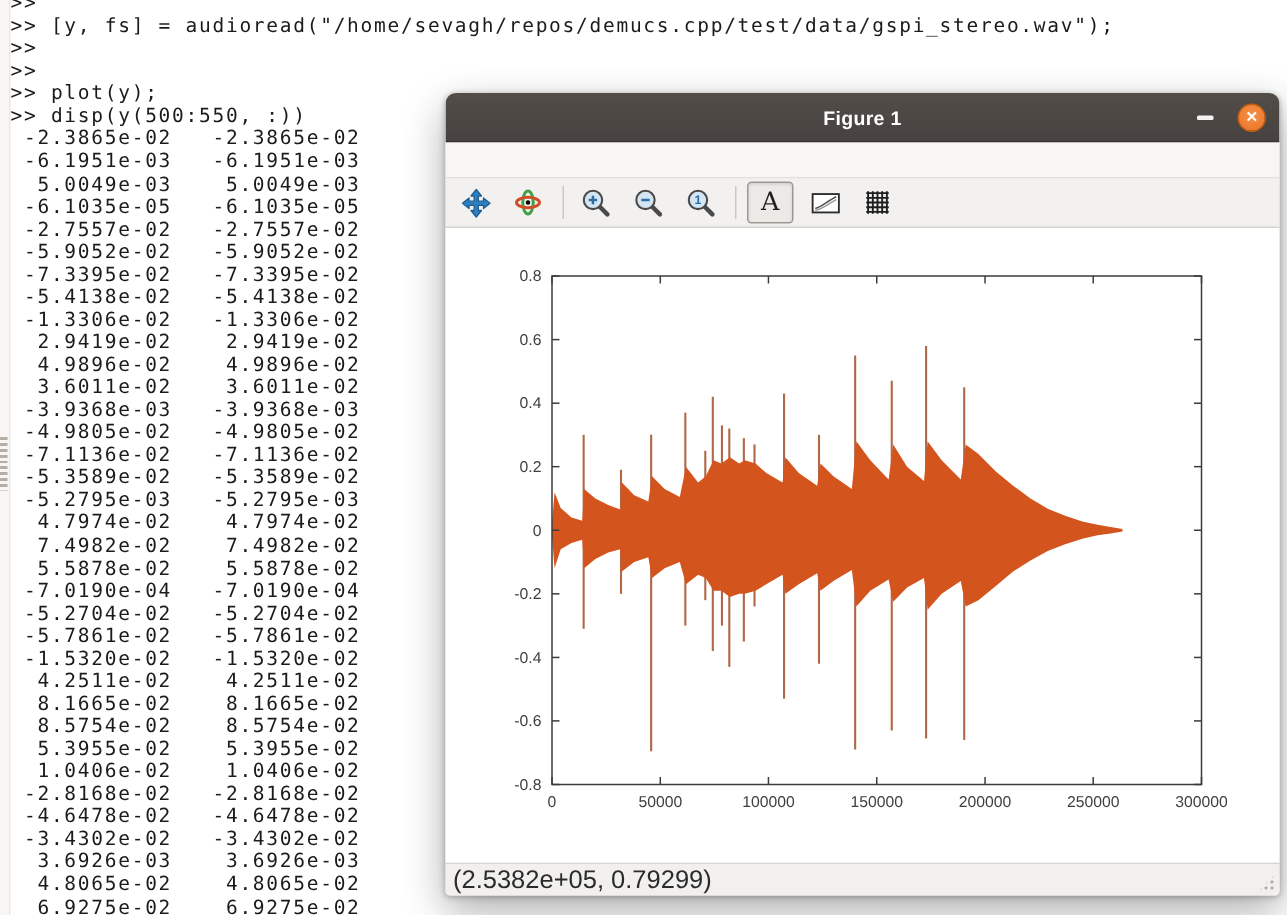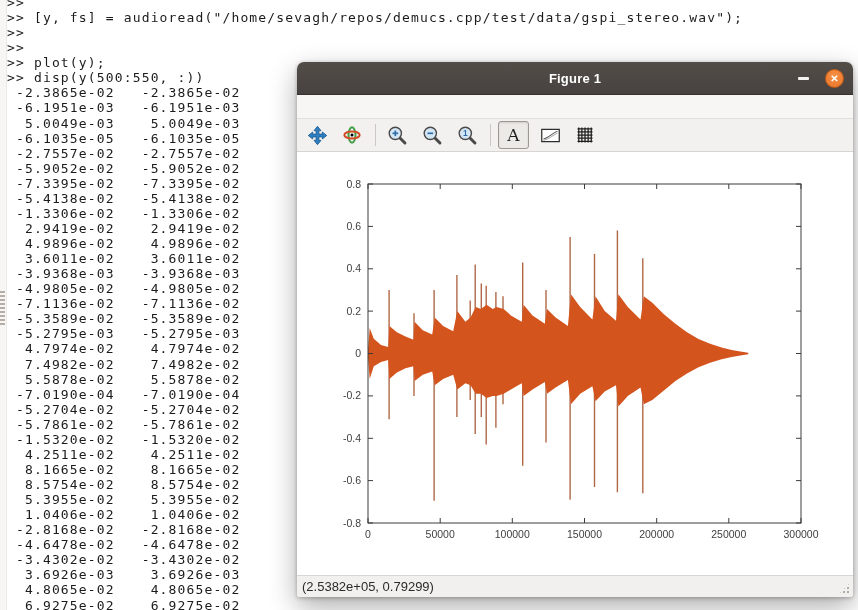--- a/index.html
+++ b/index.html
@@ -47,21 +47,21 @@
   .glyph-A { font-family:"DejaVu Serif", serif; font-size:17px; color:#1d1d1d; line-height:1; }
   .tb-sep { width:1px; height:22px; background:#cbc8c3; margin:0 7px 0 2px; }
 
   .canvas { flex:1 1 auto; background:#ffffff; position:relative; }
   .canvas svg { display:block; }
   .tick-label { font-family:"Liberation Sans", sans-serif; font-size:10.5px; fill:#3f3f3f; }
 
   .statusbar { height:22px; flex:0 0 22px; background:#f1f0ee; border-top:1px solid #d8d6d2;
                border-radius:0 0 3px 3px; display:flex; align-items:center;
                padding-left:5px; position:relative; }
-  .status-text { font-size:13px; color:#2b2b2b; }
+  .status-text { font-size:17px; color:#2b2b2b; }
   .resize-grip { position:absolute; right:2px; bottom:2px; width:13px; height:13px;
                background-image:radial-gradient(#b0ada8 1px, transparent 1.1px);
                background-size:4px 4px;
                clip-path:polygon(100% 0, 100% 100%, 0 100%); cursor:nwse-resize; }
 </style>
 </head>
 <body>
 
 <div class="terminal">
   <div class="term-scrollbar">

